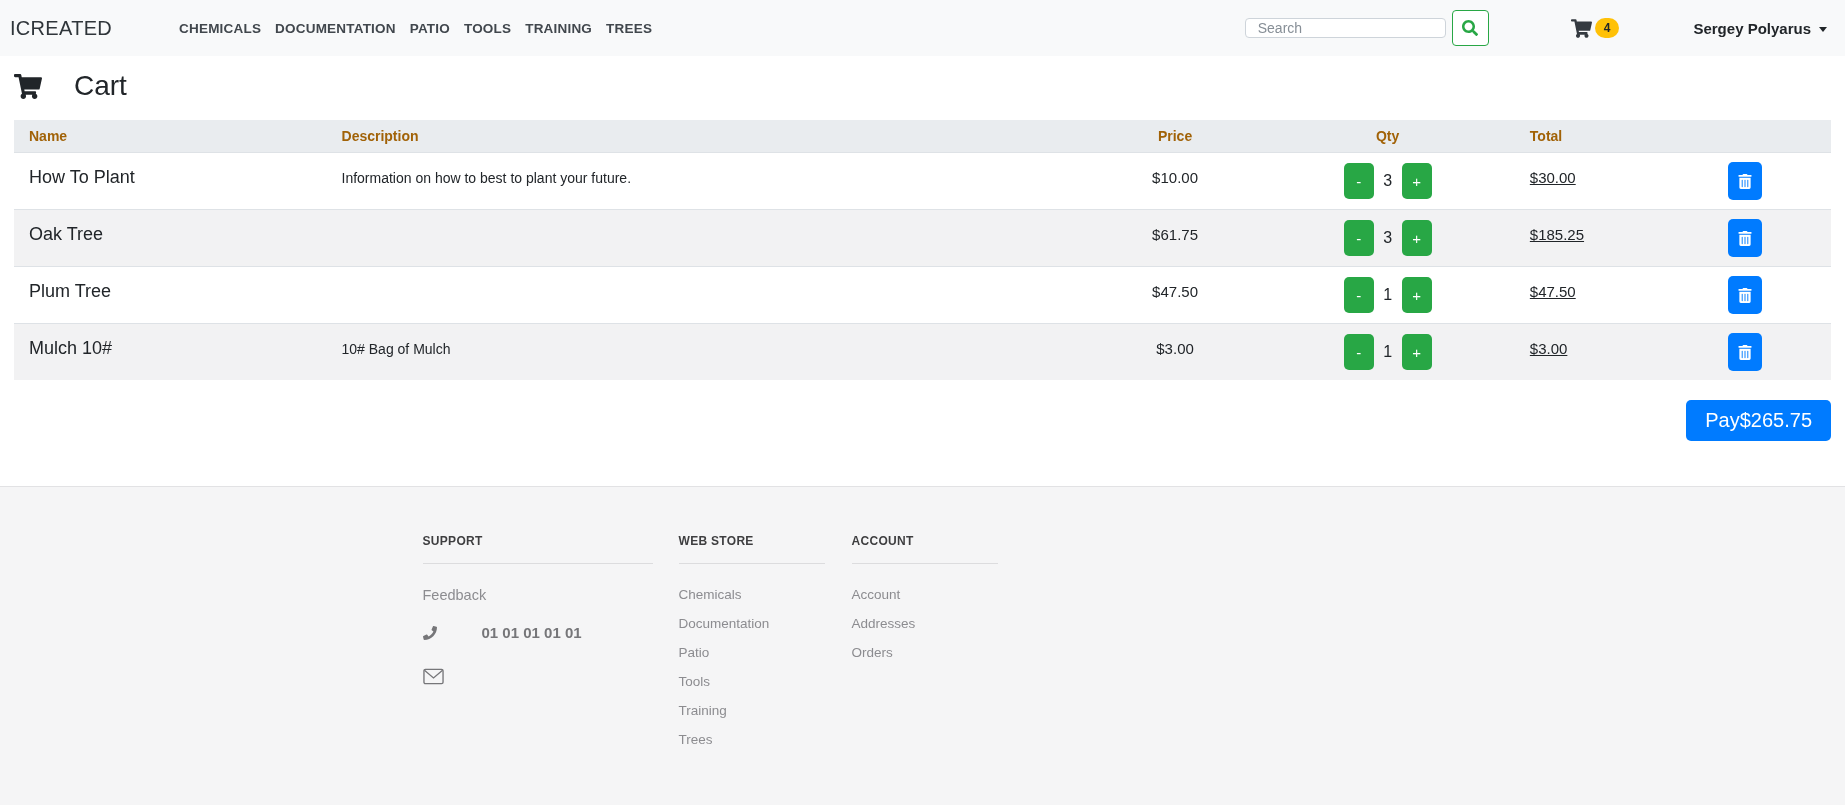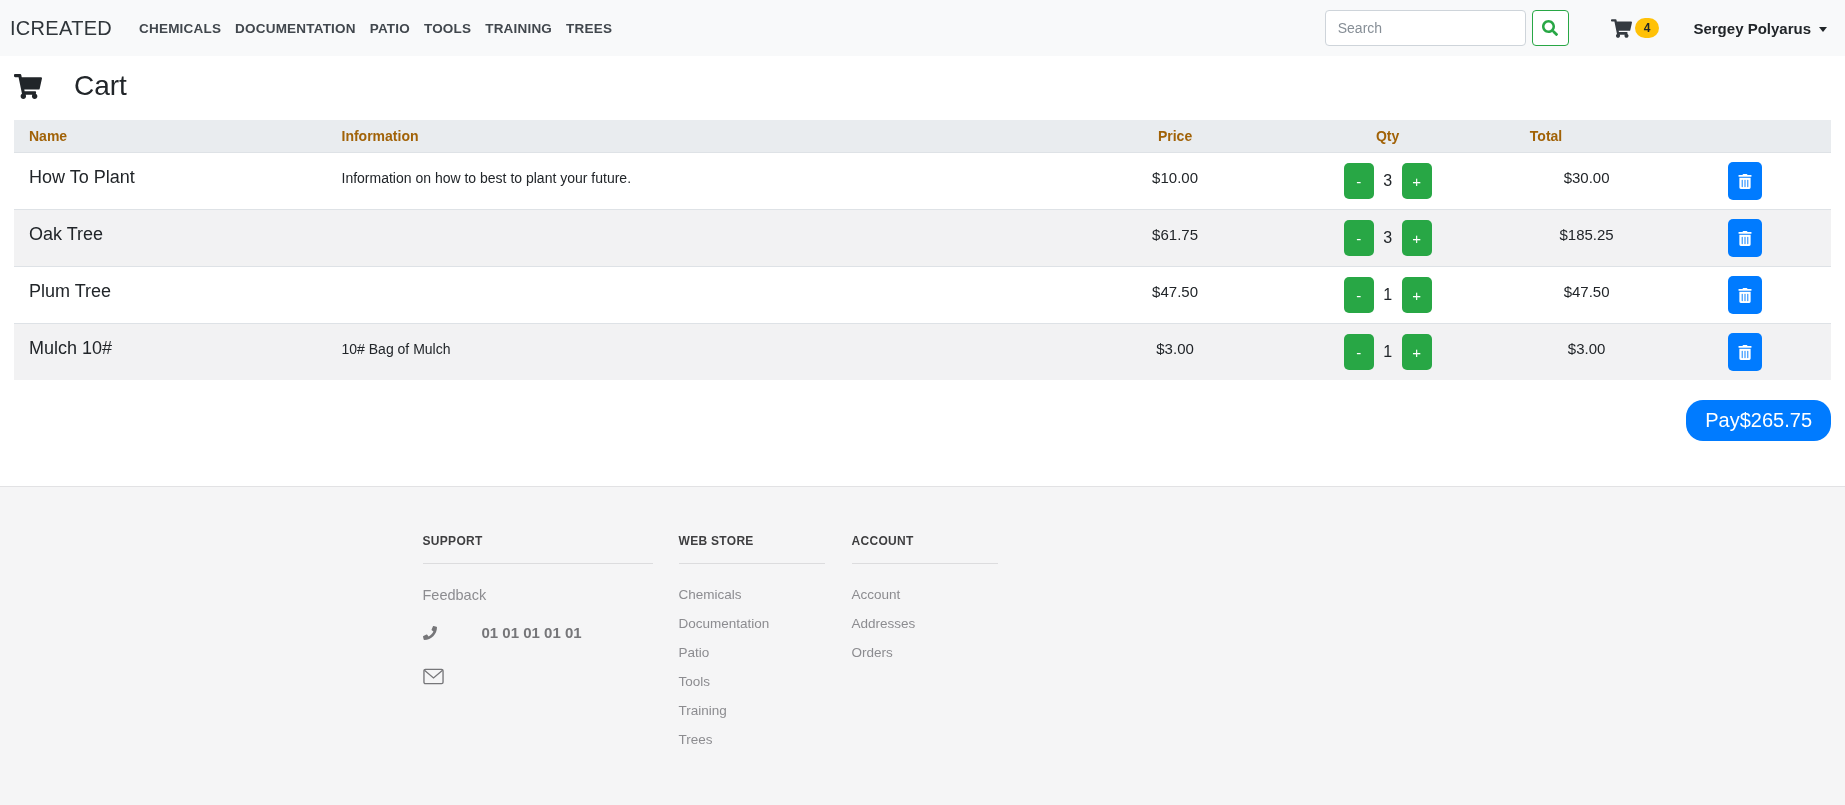--- a/index.html
+++ b/index.html
@@ -9,31 +9,32 @@
     font-family:"Liberation Sans", sans-serif;
     color:#212529;
   }
   a { text-decoration:none; }
 
   
   .navbar {
     height:56px; background:#f8f9fa;
     display:flex; align-items:center;
     padding:0 18px 0 10px;
+    gap:40px;
   }
   .brand { font-size:20px; color:#2f353a; margin-right:20px; letter-spacing:.3px; }
   .nav-links { display:flex; align-items:center; }
   .nav-link {
     font-size:13.5px; font-weight:bold; color:#41474d;
     padding:6px 7px; letter-spacing:.2px; cursor:pointer;
   }
   .nav-spacer { margin-left:auto; }
   .search-form { display:flex; align-items:center; }
   .search-input {
-    width:201px; height:36px; border:1px solid #ced4da; border-radius:4px;
+    width:201px; height:20px; border:1px solid #ced4da; border-radius:4px;
     padding:6px 12px; font-size:14px; color:#495057; outline:none;
     font-family:"Liberation Sans", sans-serif; background:#fff;
   }
   .search-input::placeholder { color:#868e96; }
   .search-btn {
     width:37px; height:36px; margin-left:6px;
     background:#fff; border:1px solid #28a745; border-radius:4px;
     display:flex; align-items:center; justify-content:center; cursor:pointer;
   }
   .cart-link { display:flex; align-items:center; margin-left:42px; cursor:pointer; }
@@ -63,40 +64,40 @@
     background:#e9ecef; font-size:14px; font-weight:bold; color:#a16207;
     text-align:left; padding:8px 15px;
   }
   thead th.center { text-align:center; }
 
   tbody td { border-top:1px solid #dee2e6; vertical-align:top; height:55px; }
   tbody tr:nth-child(even) { background:#f2f2f3; }
   td.name  { font-size:18px; color:#212529; padding:14px 15px; }
   td.desc  { font-size:14px; color:#212529; padding:17px 15px; }
   td.price { font-size:15px; text-align:center; padding:16px 8px; }
-  td.total { font-size:15px; text-align:center; padding:16px 15px; }
+  td.total { font-size:15px; text-align:left; padding:16px 15px;text-decoration:underline; }
   td.qty   { padding:10px 0; }
   td.act   { padding:9px 0; text-align:center; }
 
   .qty-wrap { display:flex; align-items:center; justify-content:center; }
   .qty-btn {
     width:30px; height:36px; background:#28a745; border:none; border-radius:5px;
     color:#fff; font-size:15px; cursor:pointer; line-height:1;
     display:flex; align-items:center; justify-content:center;
     font-family:"Liberation Sans", sans-serif;
   }
   .qty-val { font-size:16px; color:#212529; margin:0 9px; min-width:10px; text-align:center; }
   .trash-btn {
     width:34px; height:38px; background:#007bff; border:none; border-radius:5px;
     display:inline-flex; align-items:center; justify-content:center; cursor:pointer;
   }
 
   .pay-row { display:flex; justify-content:flex-end; margin:20px 0 0 0; }
   .pay-btn {
-    background:#007bff; color:#fff; border:none; border-radius:17px;
+    background:#007bff; color:#fff; border:none; border-radius:5px;
     padding:9px 19px; font-size:20px; cursor:pointer;
     display:flex; align-items:baseline;
     font-family:"Liberation Sans", sans-serif;
   }
   .pay-btn .pay-amount { }
 
   
   .footer {
     margin-top:45px; background:#f5f5f6; border-top:1px solid #e2e2e4;
     padding:47px 0 54px 0;
@@ -171,21 +172,21 @@
       <col class="c-name">
         <col class="c-desc">
         <col class="c-price">
       <col class="c-qty">
         <col class="c-total">
         <col class="c-act">
     </colgroup>
     <thead>
       <tr>
         <th>Name</th>
-        <th>Information</th>
+        <th>Description</th>
         <th class="center">Price</th>
         <th class="center">Qty</th>
         <th>Total</th>
         <th></th>
       </tr>
     </thead>
     <tbody>
       <tr>
         <td class="name">How To Plant</td>
         <td class="desc">Information on how to best to plant your future.</td>

